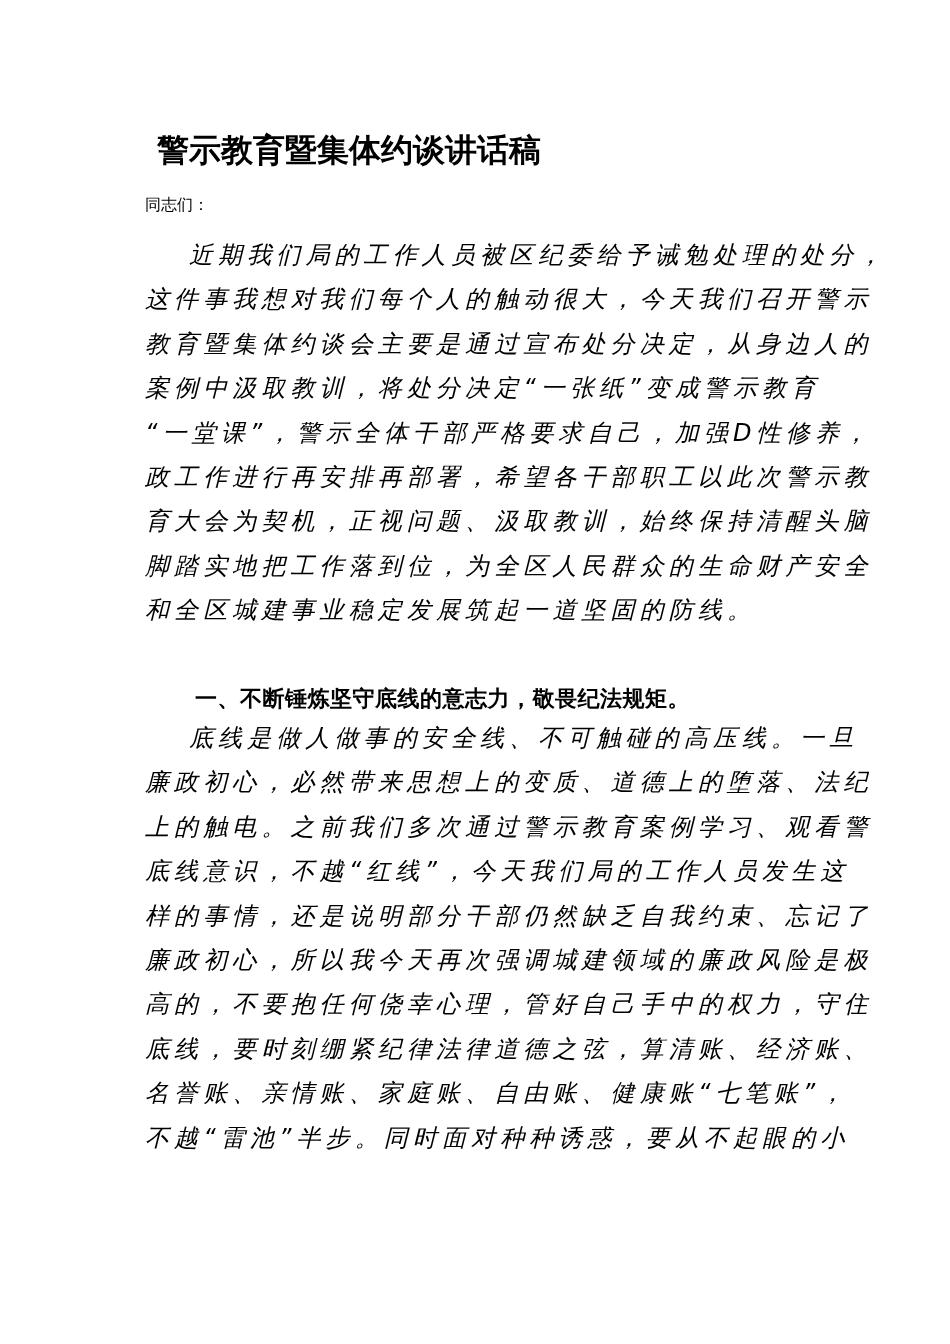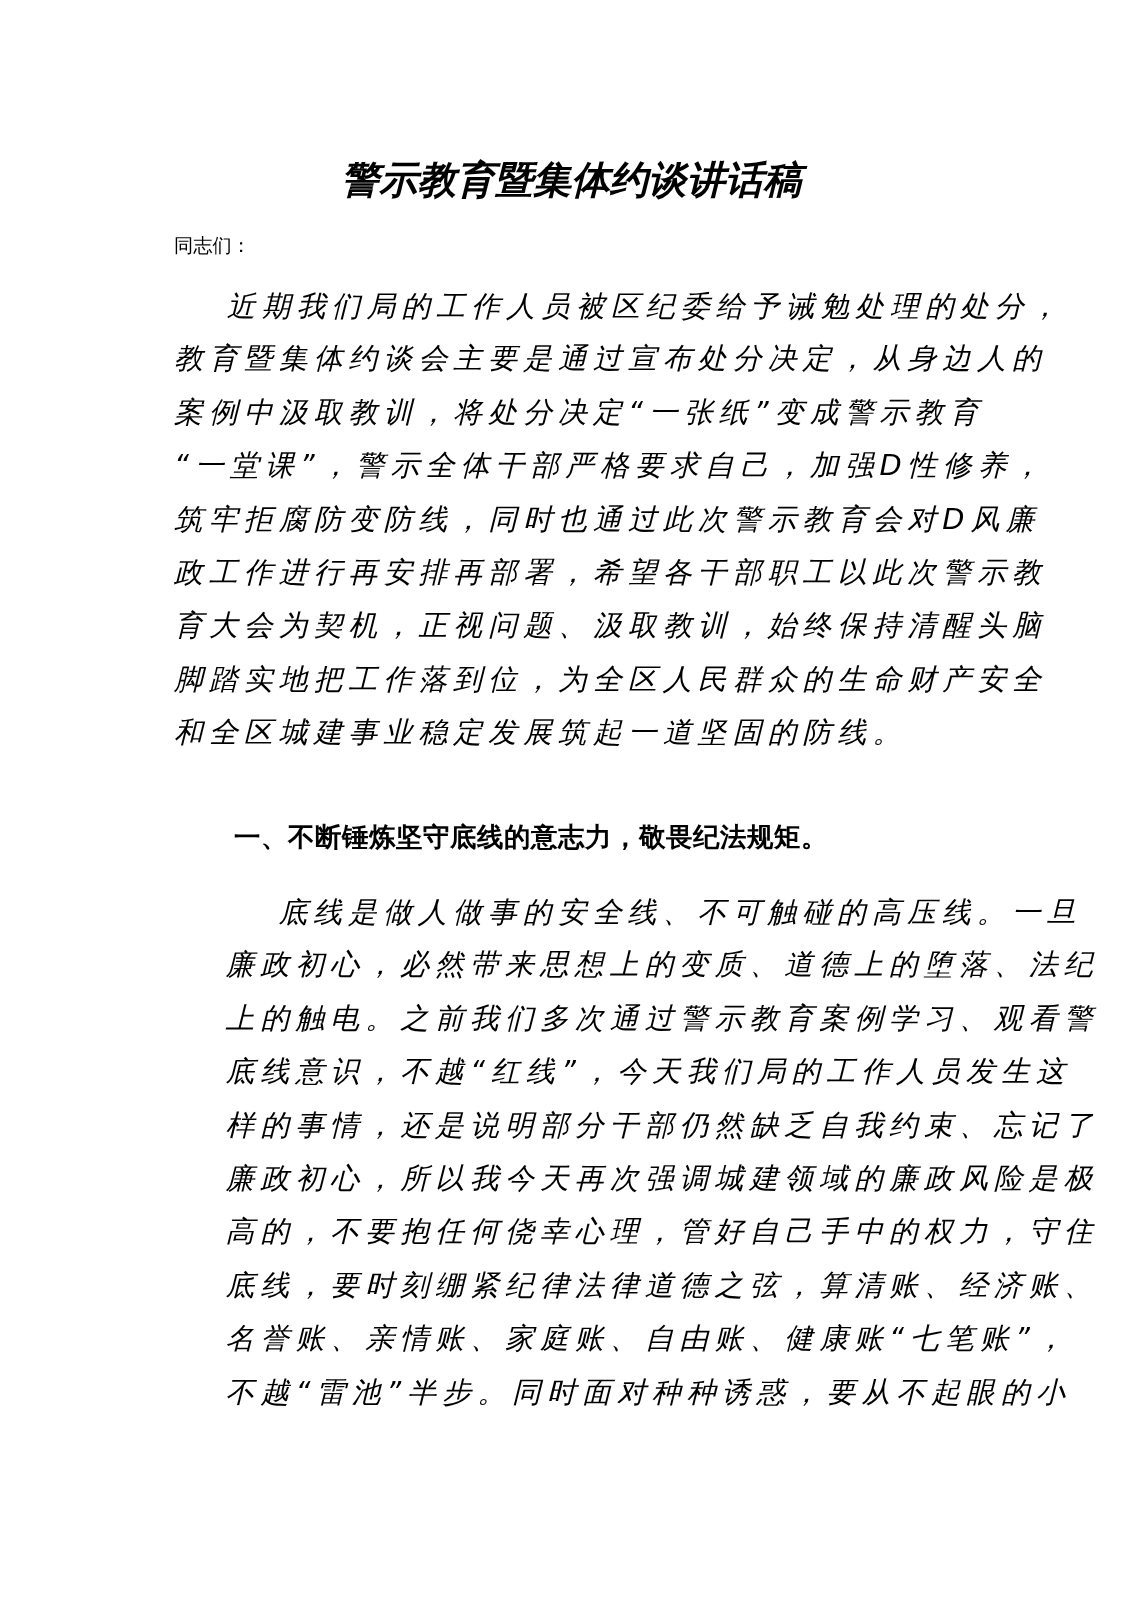--- a/index.html
+++ b/index.html
@@ -15,30 +15,29 @@
       color: #000000;
     }
     .page {
       position: absolute;
       left: 145px;
       top: 0;
       width: 662px;
     }
     .title {
       position: absolute;
-      left: 0;
+      left: 12px;
       top: 128px;
       width: 662px;
-      text-align: center;
+      text-align: left;
       font-family: "DejaVu Serif", "Liberation Serif", serif;
       font-weight: bold;
       font-size: 32px;
       line-height: 44px;
       letter-spacing: 0px;
-      font-style: italic;
     }
     .salutation {
       position: absolute;
       left: 0;
       top: 190px;
       font-family: "DejaVu Sans", "Liberation Sans", sans-serif;
       font-size: 16px;
       line-height: 30px;
     }
     .body-block {
@@ -76,35 +75,35 @@
 <body>
 
 <div class="page">
 
   <div class="title">警示教育暨集体约谈讲话稿</div>
 
   <div class="salutation">同志们：</div>
 
   <div class="body-block" style="top:233px;">
     <span class="line indent">近期我们局的工作人员被区纪委给予诫勉处理的处分，</span>
+    <span class="line">这件事我想对我们每个人的触动很大，今天我们召开警示</span>
     <span class="line">教育暨集体约谈会主要是通过宣布处分决定，从身边人的</span>
     <span class="line">案例中汲取教训，将处分决定“一张纸”变成警示教育</span>
     <span class="line">“一堂课”，警示全体干部严格要求自己，加强D性修养，</span>
-    <span class="line">筑牢拒腐防变防线，同时也通过此次警示教育会对D风廉</span>
     <span class="line">政工作进行再安排再部署，希望各干部职工以此次警示教</span>
     <span class="line">育大会为契机，正视问题、汲取教训，始终保持清醒头脑</span>
     <span class="line">脚踏实地把工作落到位，为全区人民群众的生命财产安全</span>
     <span class="line">和全区城建事业稳定发展筑起一道坚固的防线。</span>
   </div>
 
   <div class="body-block" style="top:677px;">
     <span class="heading-line">一、不断锤炼坚守底线的意志力，敬畏纪法规矩。</span>
   </div>
 
-  <div class="body-block" style="top:738px;margin-left:43px;">
+  <div class="body-block" style="top:716px;">
     <span class="line indent">底线是做人做事的安全线、不可触碰的高压线。一旦</span>
     <span class="line">廉政初心，必然带来思想上的变质、道德上的堕落、法纪</span>
     <span class="line">上的触电。之前我们多次通过警示教育案例学习、观看警</span>
     <span class="line">底线意识，不越“红线”，今天我们局的工作人员发生这</span>
     <span class="line">样的事情，还是说明部分干部仍然缺乏自我约束、忘记了</span>
     <span class="line">廉政初心，所以我今天再次强调城建领域的廉政风险是极</span>
     <span class="line">高的，不要抱任何侥幸心理，管好自己手中的权力，守住</span>
     <span class="line">底线，要时刻绷紧纪律法律道德之弦，算清账、经济账、</span>
     <span class="line">名誉账、亲情账、家庭账、自由账、健康账“七笔账”，</span>
     <span class="line">不越“雷池”半步。同时面对种种诱惑，要从不起眼的小</span>

